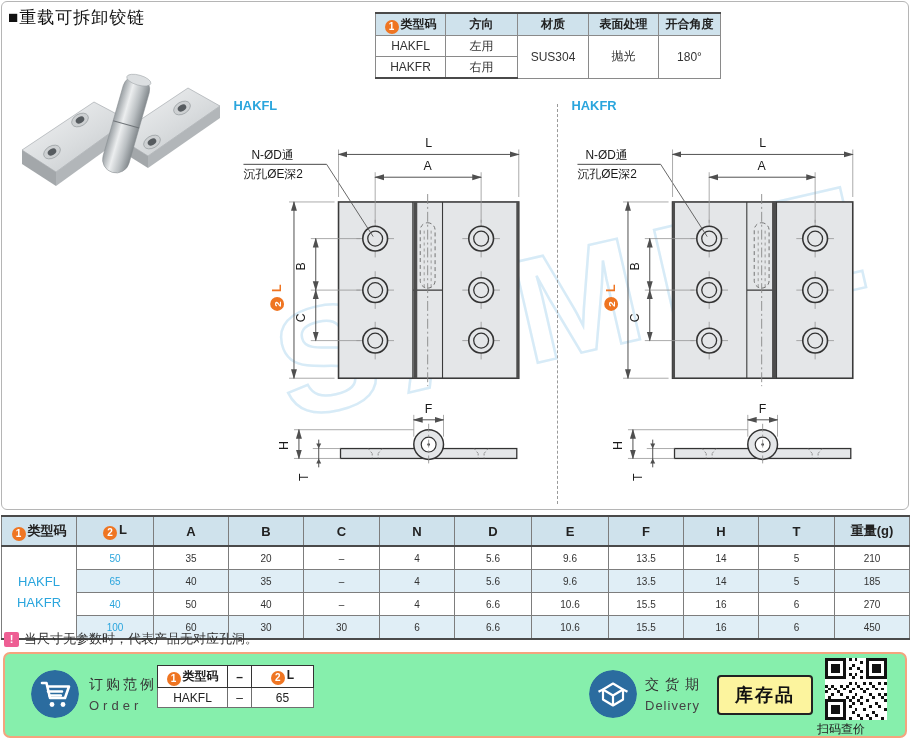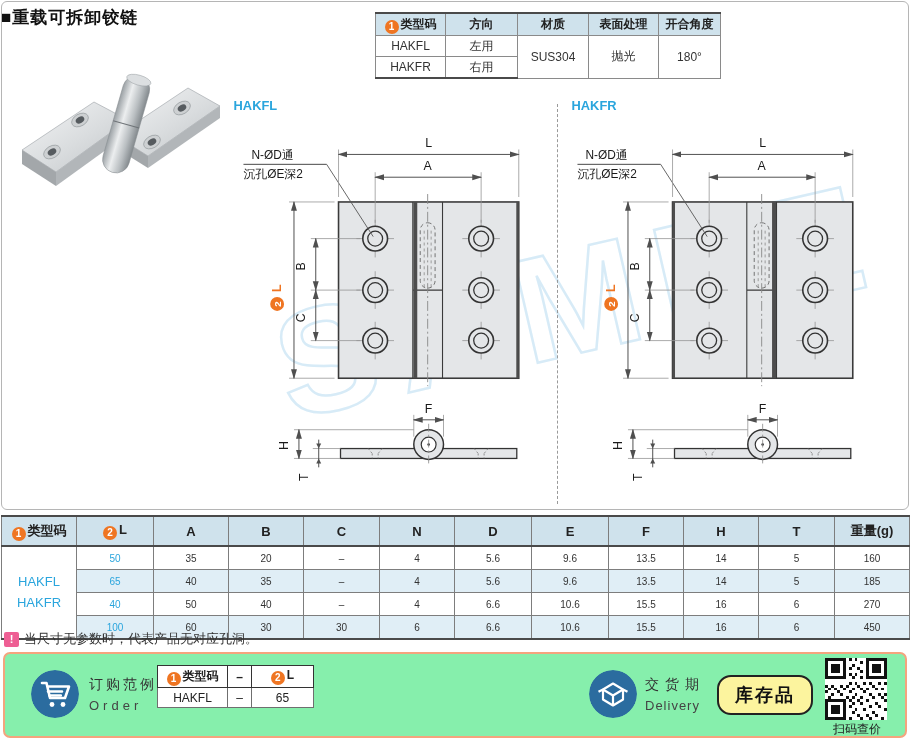--- a/index.html
+++ b/index.html
@@ -1,20 +1,20 @@
 <!DOCTYPE html>
 <html><head>
 <meta charset="utf-8">
 <style>
   html,body{margin:0;padding:0;}
   body{width:910px;height:740px;position:relative;background:#fff;
        font-family:"Liberation Sans","DejaVu Sans",sans-serif;color:#222;overflow:hidden;}
   .abs{position:absolute;}
   .upper-box{left:1px;top:1px;width:906px;height:507px;border:1px solid #b5b5b5;border-radius:6px;background:#fff;}
-  .page-title{left:1px;top:6px;font-size:17px;font-weight:bold;color:#111;letter-spacing:1px;}
+  .page-title{left:8px;top:6px;font-size:17px;font-weight:normal;color:#111;letter-spacing:1px;}
   
   .badge{display:inline-flex;align-items:center;justify-content:center;width:14px;height:14px;border-radius:50%;
          background:#ef7522;color:#fff;font-size:10px;font-weight:bold;margin-right:2px;vertical-align:-2px;line-height:1;}
   .blue{color:#2aa5dd;}
   
   .spec-table{left:375px;top:12px;border-collapse:collapse;table-layout:fixed;font-size:12px;}
   .spec-table th{background:#cfe2ec;border:1px solid #8a8a8a;border-top:2px solid #4a4a4a;height:19px;font-weight:bold;color:#222;}
   .spec-table td{border:1px solid #8a8a8a;height:18px;text-align:center;color:#333;}
   .spec-table tr:last-child td{border-bottom:2px solid #4a4a4a;}
   
@@ -33,22 +33,22 @@
   
   .bottom-box{left:3px;top:652px;width:900px;height:82px;border:2px solid #f4a47e;border-radius:7px;background:#86efac;}
   .icon-circle{width:48px;height:48px;border-radius:50%;}
   .sec-title-cn{font-size:14px;color:#333;letter-spacing:3px;white-space:nowrap;}
   .sec-title-en{font-size:13px;color:#444;letter-spacing:4px;white-space:nowrap;}
   .order-table{border-collapse:collapse;table-layout:fixed;font-size:12px;}
   .order-table td{border:1px solid #6f6f6f;text-align:center;padding:0;color:#222;background:#fff;}
   .order-table tr:first-child td{border:1.5px solid #333;font-weight:bold;}
   .order-table .oh{font-weight:bold;}
   .stock-badge{display:flex;align-items:center;justify-content:center;background:#fcf49e;border:2px solid #222;
-               border-radius:14px;font-size:18px;font-weight:bold;letter-spacing:2px;color:#111;}
-  .qr-caption{font-size:12px;color:#222;text-align:center;}
+               border-radius:4px;font-size:18px;font-weight:bold;letter-spacing:2px;color:#111;}
+  .qr-caption{font-size:12px;color:#222;text-align:left;}
   
   .dwg-label{fill:#2aa5dd;font-weight:bold;font-size:13px;}
   .dt{font-size:12.5px;fill:#1a1a1a;}
   .cnt{font-size:12px;fill:#1a1a1a;}
   .ext{stroke:#949494;stroke-width:.8;fill:none;}
   .dim{stroke:#4f4f4f;stroke-width:1;fill:none;}
   .solid{stroke:#3a3a3a;fill:none;}
   .divider{border-left:1px dashed #999;width:0;}
   svg text{font-family:"Liberation Sans","DejaVu Sans",sans-serif;}
 </style>
@@ -338,21 +338,21 @@
       <td class="Lcol">50</td>
       <td>35</td>
       <td>20</td>
       <td>–</td>
       <td>4</td>
       <td>5.6</td>
       <td>9.6</td>
       <td>13.5</td>
       <td>14</td>
       <td>5</td>
-      <td>160</td>
+      <td>210</td>
     </tr>
     <tr class="stripe">
       <td class="Lcol">65</td>
       <td>40</td>
       <td>35</td>
       <td>–</td>
       <td>4</td>
       <td>5.6</td>
       <td>9.6</td>
       <td>13.5</td>

